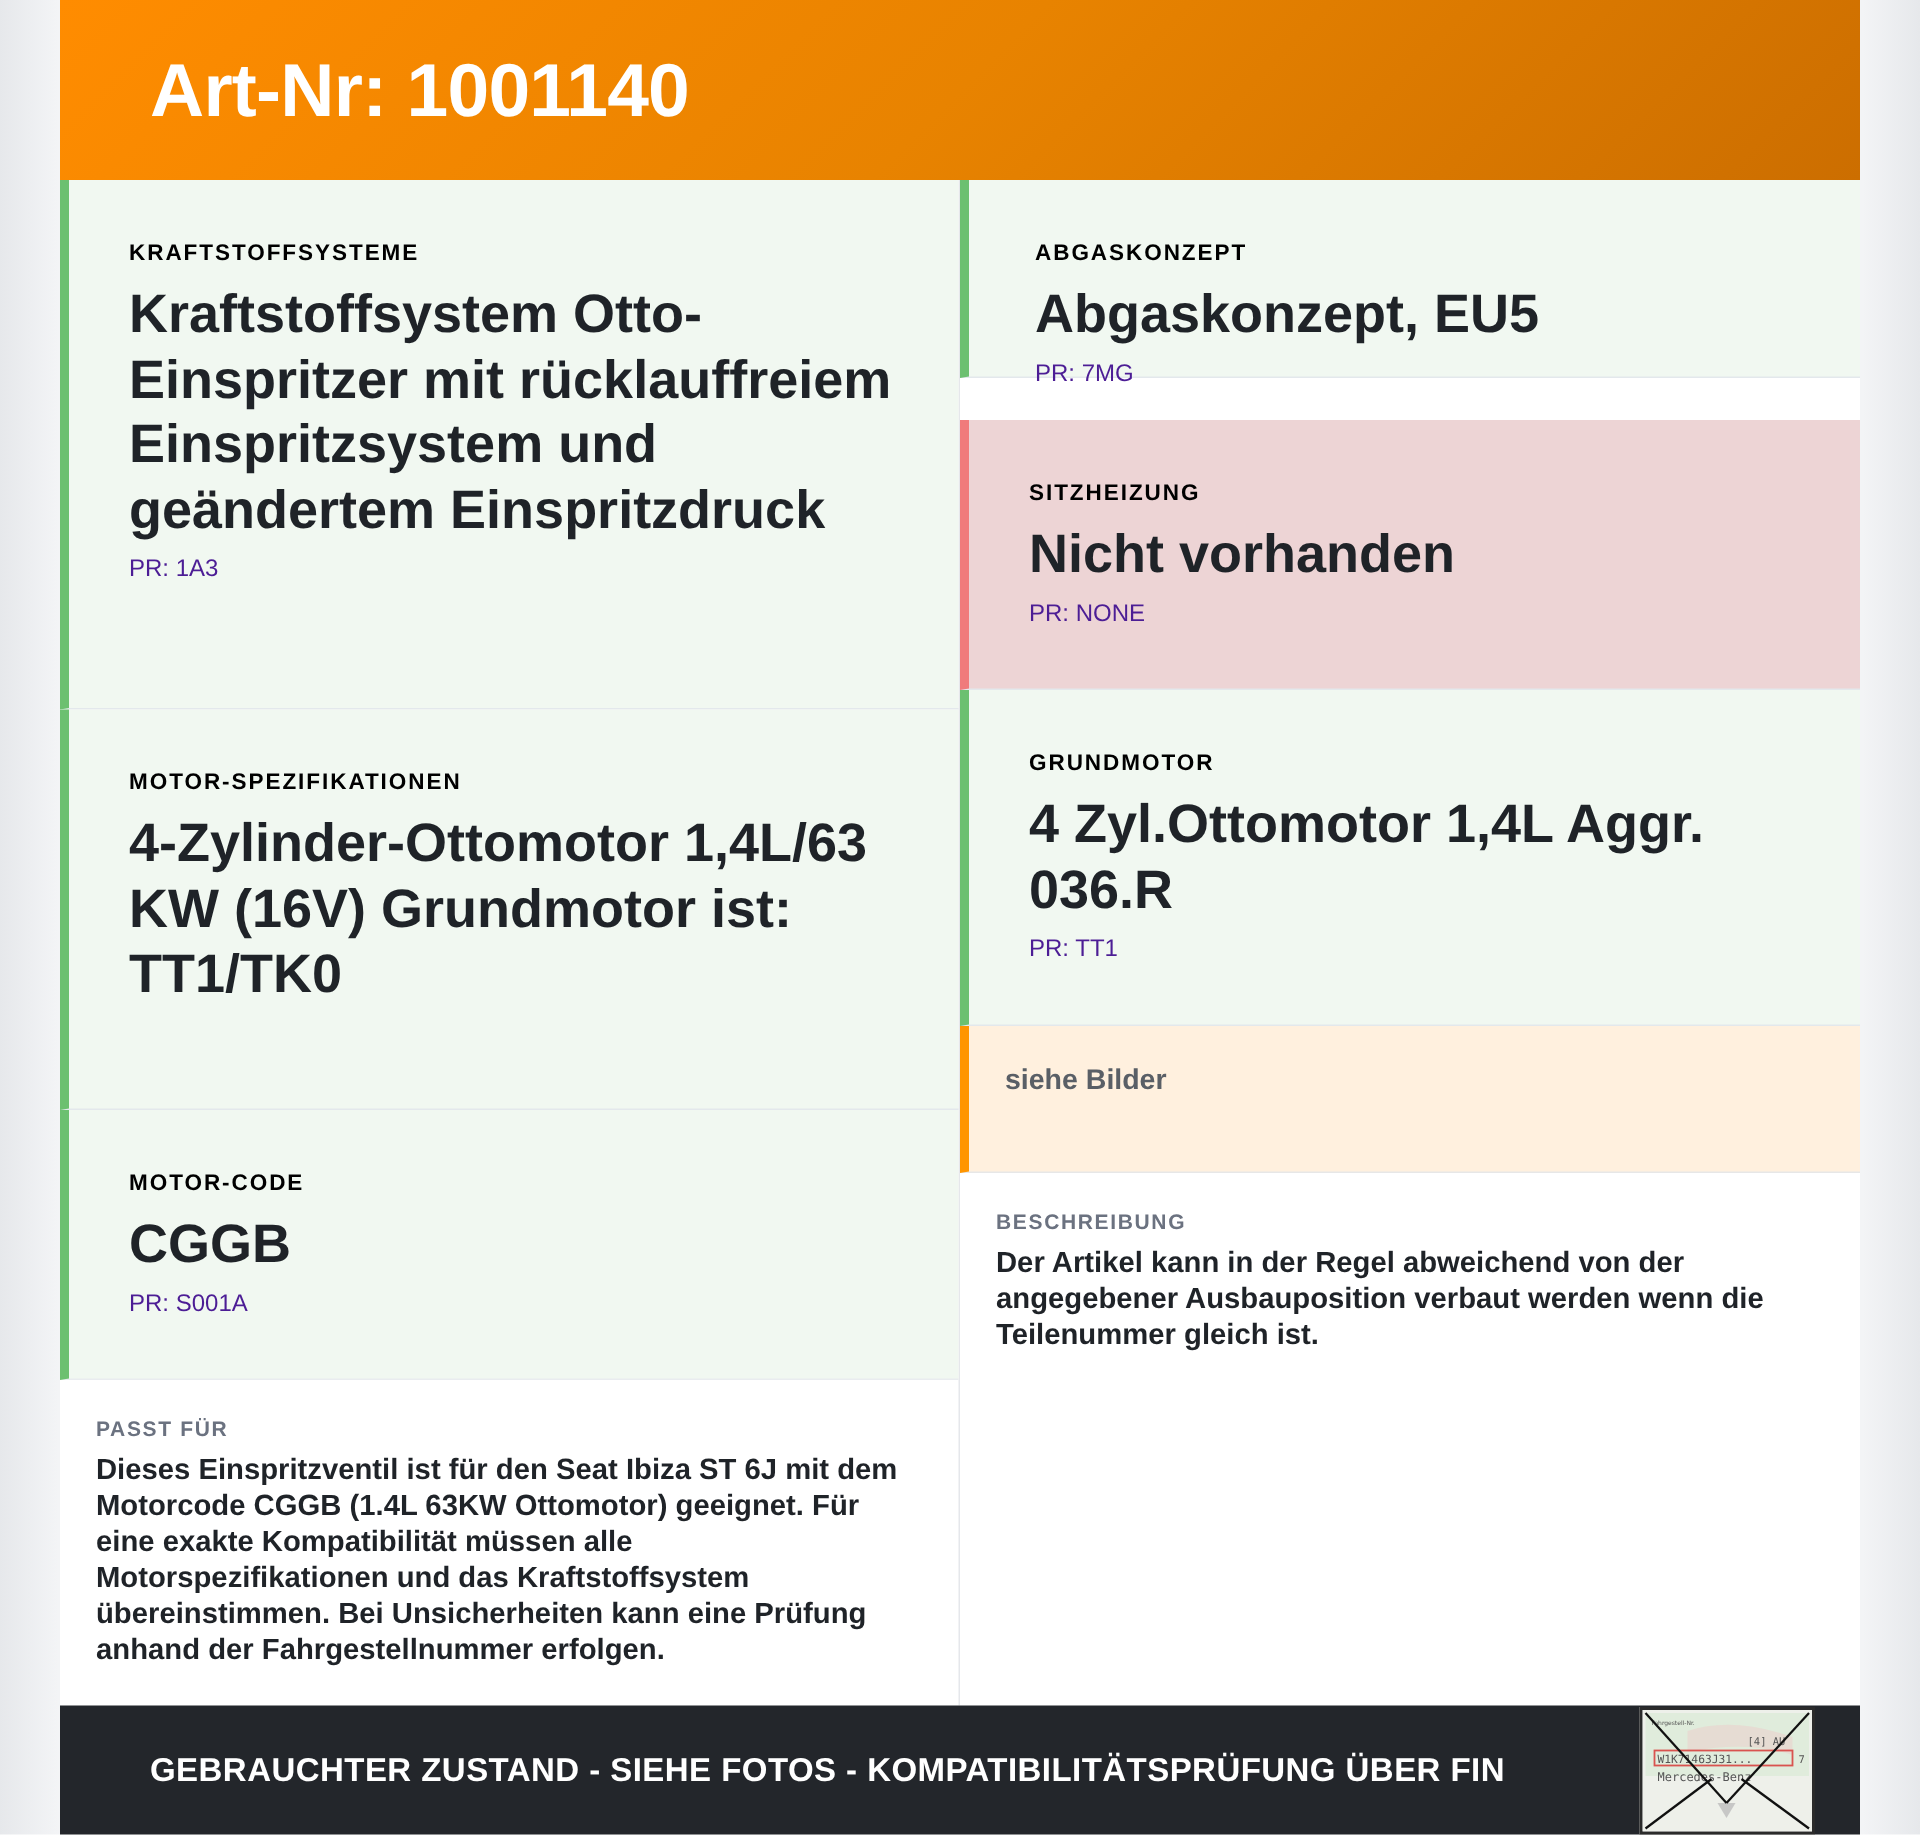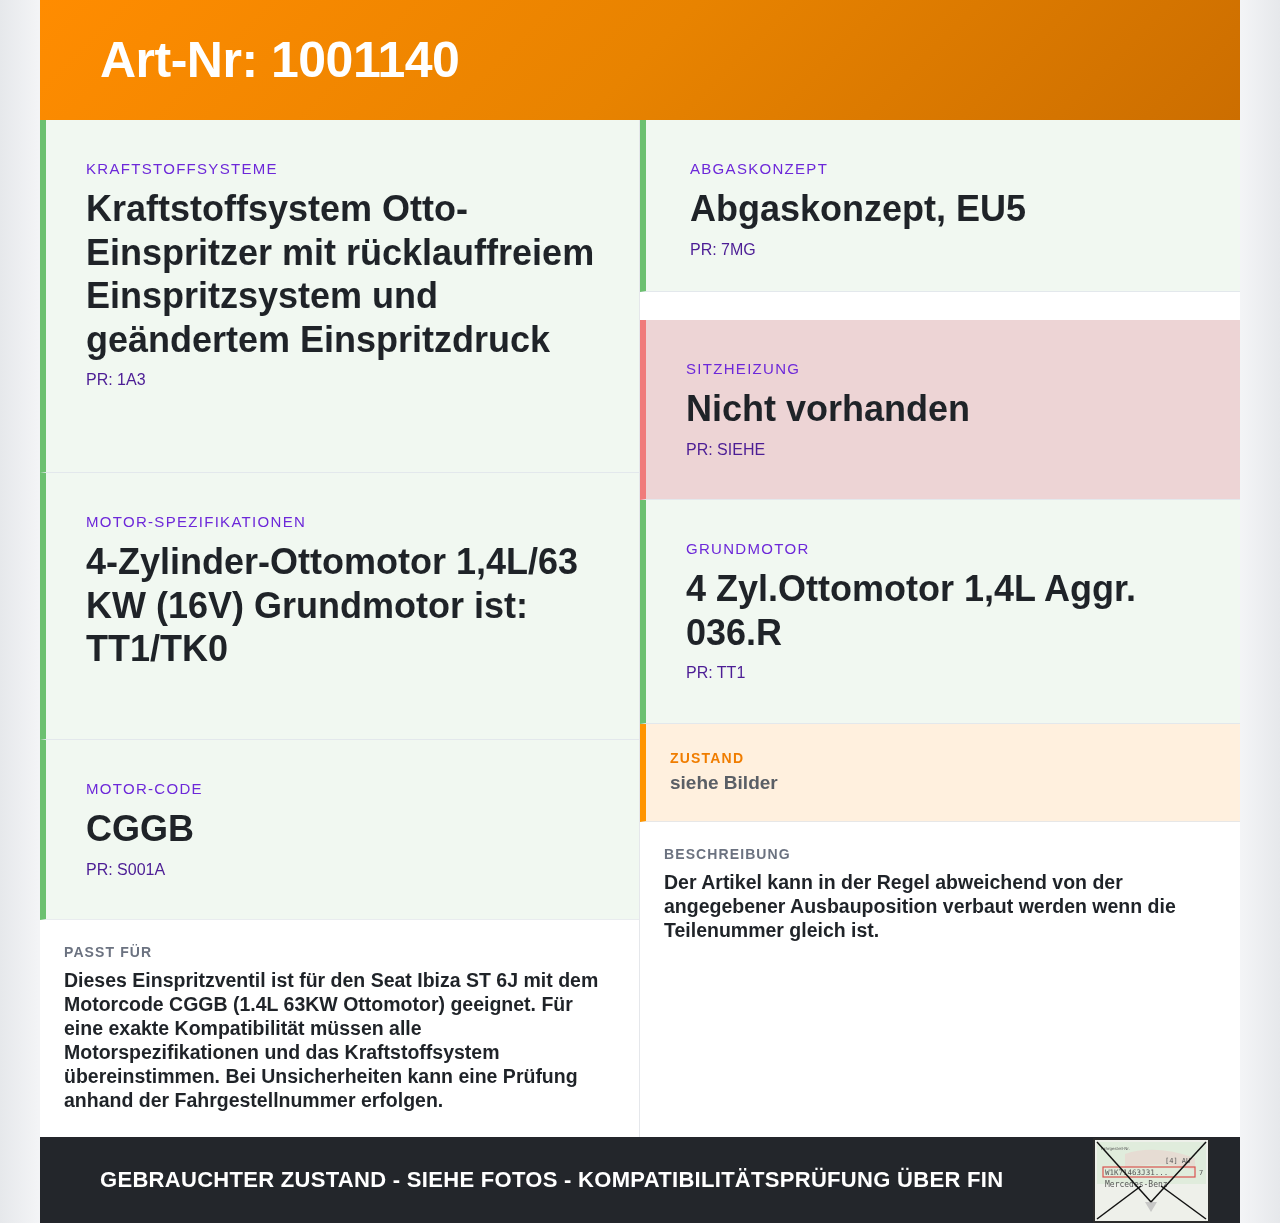--- a/index.html
+++ b/index.html
@@ -29,21 +29,21 @@
     .col.left { border-right: 1px solid #e5e7eb; }
     .card {
       position: relative;
       background: #f1f8f1;
       border-left: 6px solid #6cc070;
       border-bottom: 1px solid #e3e8ec;
       padding: 40px 40px 0 40px;
     }
     .card.red { background: #edd4d5; border-left-color: #f07b7b; margin-top: 28px; }
     .card .label {
-      font-size: 15px; font-weight: 400; letter-spacing: 1.3px; color: #6d28d9;
+      font-size: 15px; font-weight: 700; letter-spacing: 1.3px; color: #000000;
       text-transform: uppercase; margin-bottom: 10px; display: block;
     }
     .card .value {
       font-size: 36px; font-weight: 700; line-height: 43.5px; color: #1f2328;
       display: block;
     }
     .card .pr {
       font-size: 16px; color: #4c1d95; margin-top: 10px; display: block;
     }
     .zustand {
@@ -102,37 +102,36 @@
         <span class="value">CGGB</span>
         <span class="pr">PR: S001A</span>
       </div>
       <div class="info">
         <span class="label">PASST FÜR</span>
         <span class="text">Dieses Einspritzventil ist für den Seat Ibiza ST 6J mit dem Motorcode CGGB (1.4L 63KW Ottomotor) geeignet. Für eine exakte Kompatibilität müssen alle Motorspezifikationen und das Kraftstoffsystem übereinstimmen. Bei Unsicherheiten kann eine Prüfung anhand der Fahrgestellnummer erfolgen.</span>
       </div>
     </div>
 
     <div class="col right">
-      <div class="card" style="height:172px;padding-left:44px;">
+      <div class="card" style="height:132px;padding-left:44px;">
         <span class="label">ABGASKONZEPT</span>
         <span class="value">Abgaskonzept, EU5</span>
         <span class="pr">PR: 7MG</span>
       </div>
       <div class="card red" style="height:180px;">
         <span class="label">SITZHEIZUNG</span>
         <span class="value">Nicht vorhanden</span>
-        <span class="pr">PR: SIEHE</span>
+        <span class="pr">PR: NONE</span>
       </div>
       <div class="card" style="height:224px;">
         <span class="label">GRUNDMOTOR</span>
         <span class="value">4 Zyl.Ottomotor 1,4L Aggr. 036.R</span>
         <span class="pr">PR: TT1</span>
       </div>
       <div class="zustand">
-        <span class="label">ZUSTAND</span>
         <span class="value">siehe Bilder</span>
       </div>
       <div class="info">
         <span class="label">BESCHREIBUNG</span>
         <span class="text">Der Artikel kann in der Regel abweichend von der angegebener Ausbauposition verbaut werden wenn die Teilenummer gleich ist.</span>
       </div>
     </div>
 
   </div>
 

